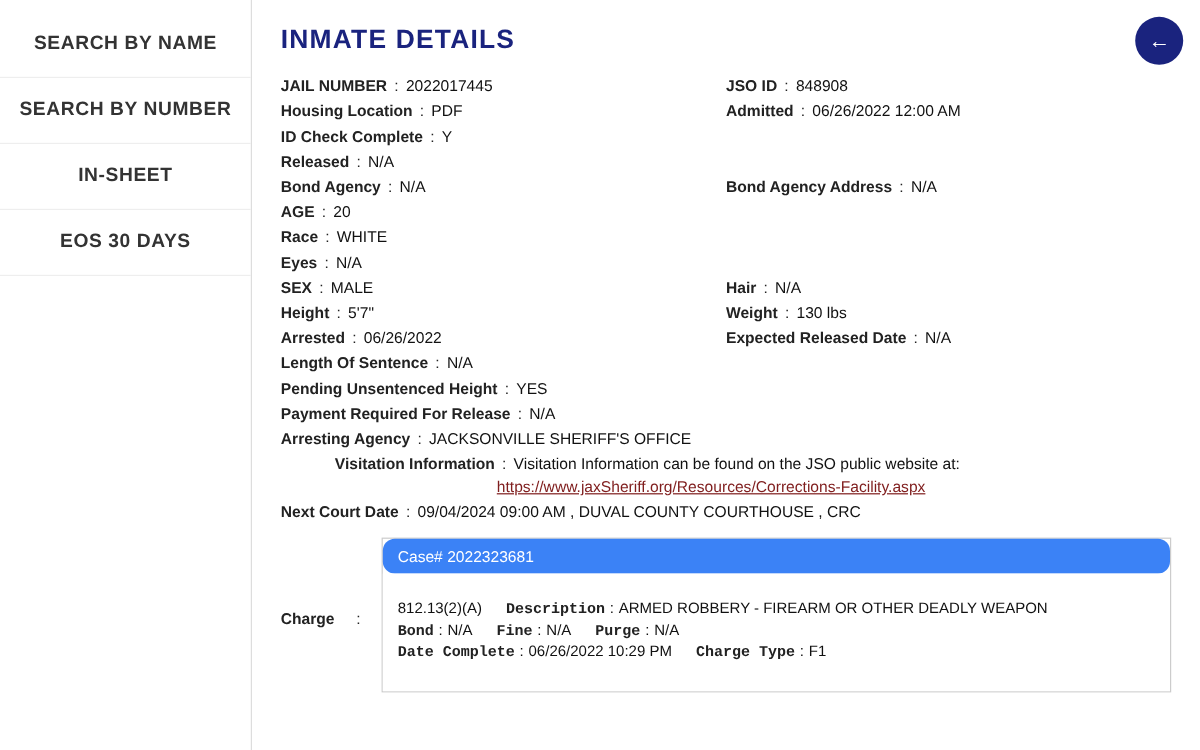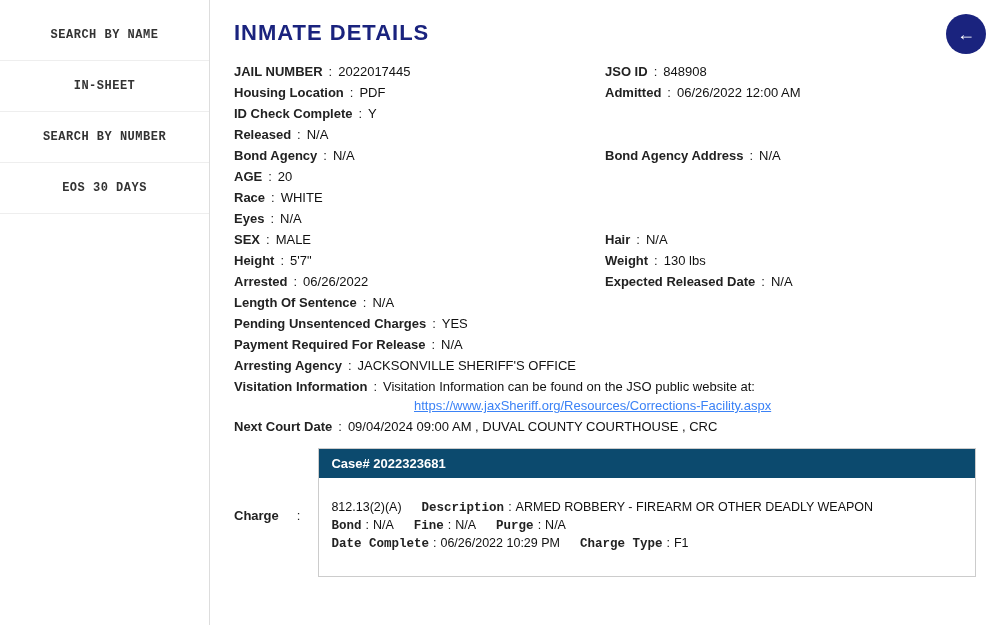--- a/index.html
+++ b/index.html
@@ -19,27 +19,26 @@
       min-width: 210px;
       background: #fff;
       border-right: 1px solid #ddd;
       display: flex;
       flex-direction: column;
       padding-top: 10px;
     }
     .sidebar-item {
       padding: 18px 10px;
       text-align: center;
-      font-size: 12px;
+      font-size: 16px;
       font-weight: 600;
       color: #333;
       border-bottom: 1px solid #eee;
       cursor: pointer;
       letter-spacing: 0.5px;
-      font-family: Liberation Mono, monospace;
     }
 
     
     .main {
       flex: 1;
       padding: 20px 24px;
       overflow-y: auto;
       position: relative;
     }
 
@@ -142,25 +141,26 @@
     .charge-sep {
       color: #222;
       margin: 0 6px;
       margin-top: 6px;
     }
     .charge-table-wrapper {
       flex: 1;
       border: 1px solid #ccc;
     }
     .charge-case-header {
-      background: #0c4a6e;
+      background: #3b82f6;
       color: #fff;
       padding: 7px 12px;
       font-size: 13px;
-      font-weight: 700;
+      font-weight: 400;
+      border-radius: 10px;
     }
     .charge-detail {
       padding: 22px 12px;
       background: #fff;
     }
     .charge-detail-row {
       display: flex;
       gap: 20px;
       margin-bottom: 3px;
       flex-wrap: wrap;
@@ -182,24 +182,24 @@
     }
   </style>
 </head>
 <body>
 
 <div class="sidebar">
   <div class="sidebar-item">
     <span>SEARCH BY NAME</span>
   </div>
   <div class="sidebar-item">
+    <span>SEARCH BY NUMBER</span>
+  </div>
+  <div class="sidebar-item">
     <span>IN-SHEET</span>
-  </div>
-  <div class="sidebar-item">
-    <span>SEARCH BY NUMBER</span>
   </div>
   <div class="sidebar-item">
     <span>EOS 30 DAYS</span>
   </div>
 </div>
 
 <div class="main">
 
   <button class="back-btn">
     <span>←</span>
@@ -331,21 +331,21 @@
     <div class="detail-row">
       <div class="detail-group">
         <span class="detail-label">Length Of Sentence</span>
         <span class="detail-sep"> : </span>
         <span class="detail-value">N/A</span>
       </div>
     </div>
 
     <div class="detail-row">
       <div class="detail-group">
-        <span class="detail-label">Pending Unsentenced Charges</span>
+        <span class="detail-label">Pending Unsentenced Height</span>
         <span class="detail-sep"> : </span>
         <span class="detail-value">YES</span>
       </div>
     </div>
 
     <div class="detail-row">
       <div class="detail-group">
         <span class="detail-label">Payment Required For Release</span>
         <span class="detail-sep"> : </span>
         <span class="detail-value">N/A</span>
@@ -354,27 +354,27 @@
 
     <div class="detail-row">
       <div class="detail-group">
         <span class="detail-label">Arresting Agency</span>
         <span class="detail-sep"> : </span>
         <span class="detail-value">JACKSONVILLE SHERIFF'S OFFICE</span>
       </div>
     </div>
 
     <div class="detail-row" style="flex-wrap: wrap; gap: 4px;">
-      <div class="detail-group" style="flex-wrap: wrap;">
+      <div class="detail-group" style="flex-wrap: wrap; margin-left: 45px;">
         <span class="detail-label">Visitation Information</span>
         <span class="detail-sep"> : </span>
         <span class="detail-value">Visitation Information can be found on the JSO public website at:</span>
       </div>
       <div style="width:100%; padding-left: 180px;">
-        <a href="#" style="color: #3b82f6; font-size: 13px; text-decoration: underline;">https://www.jaxSheriff.org/Resources/Corrections-Facility.aspx</a>
+        <a href="#" style="color: #7f1d1d; font-size: 13px; text-decoration: underline;">https://www.jaxSheriff.org/Resources/Corrections-Facility.aspx</a>
       </div>
     </div>
 
     <div class="detail-row">
       <div class="detail-group">
         <span class="detail-label">Next Court Date</span>
         <span class="detail-sep"> : </span>
         <span class="detail-value">09/04/2024 09:00 AM , DUVAL COUNTY COURTHOUSE , CRC</span>
       </div>
     </div>

